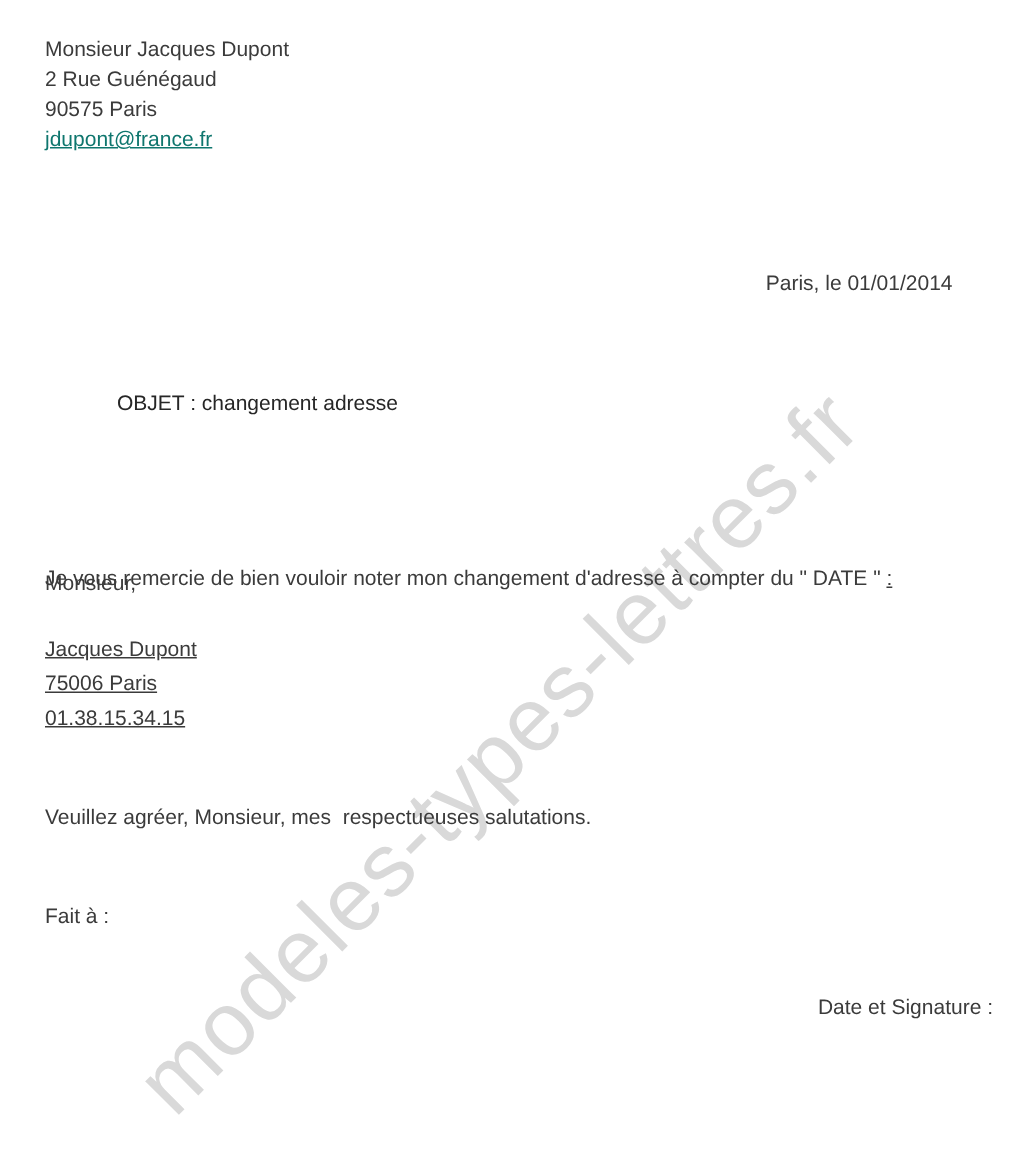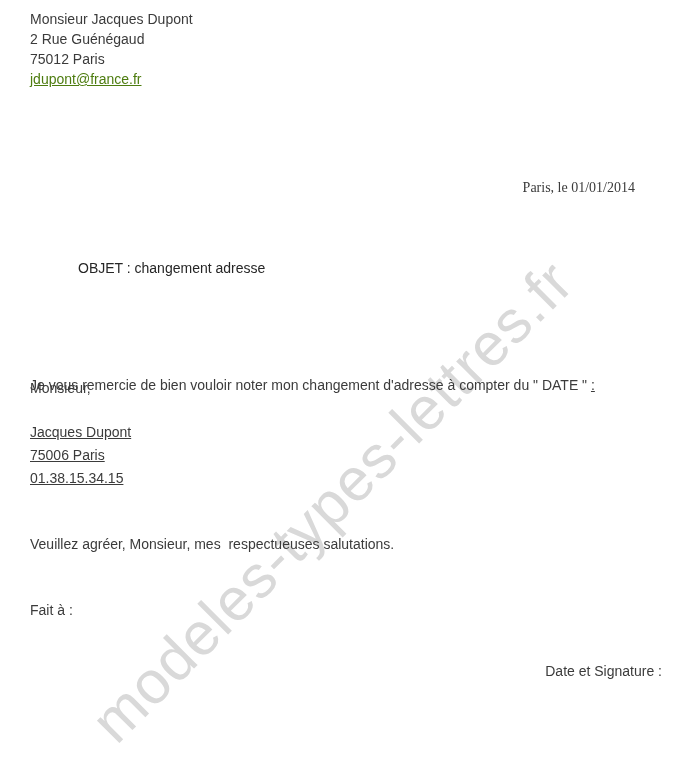--- a/index.html
+++ b/index.html
@@ -36,35 +36,34 @@
     transform: rotate(-45deg);
     white-space: nowrap;
     z-index: 0;
     user-select: none;
   }
   .content { position: absolute; inset: 0; z-index: 1; }
 
   .sender {
     position: absolute;
     left: 30px;
-    top: 9px;
+    top: 22px;
     line-height: 20px;
   }
   .sender a.email {
     display: inline-block;
-    color: #4d7c0f;
+    color: #0f766e;
     text-decoration: underline;
     cursor: pointer;
     text-align: center;
   }
   .date-line {
     position: absolute;
     top: 180px;
     right: 52px;
-    font-family: Liberation Serif, serif;
   }
   .subject {
     position: absolute;
     left: 78px;
     top: 260px;
     font-weight: normal;
     color: #262626;
   }
   .salutation {
     position: absolute;
@@ -107,21 +106,21 @@
 
 <div class="page">
 
   <div class="watermark">modeles-types-lettres.fr</div>
 
   <div class="content">
 
     <div class="sender block">
       <div>Monsieur Jacques Dupont</div>
       <div>2 Rue Guénégaud</div>
-      <div>75012 Paris</div>
+      <div>90575 Paris</div>
       <a class="email">jdupont@france.fr</a>
     </div>
 
     <div class="date-line line">Paris, le 01/01/2014</div>
 
     <div class="subject line">OBJET : changement adresse</div>
 
     <div class="salutation line">Monsieur,</div>
 
     <p class="body-line line"><span>Je vous remercie de bien vouloir noter mon changement d'adresse à compter du " DATE " </span><span class="u">:</span></p>

